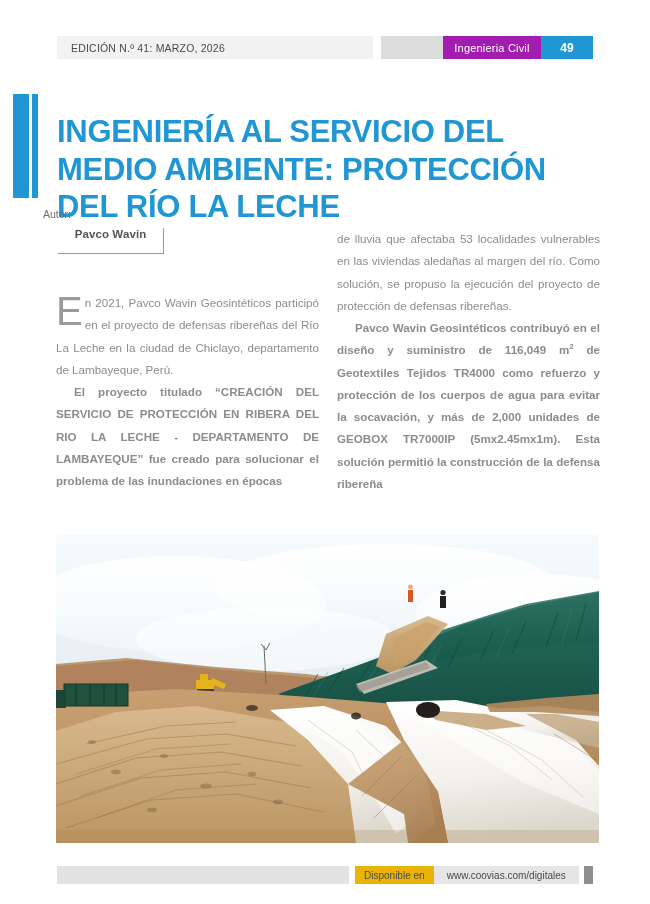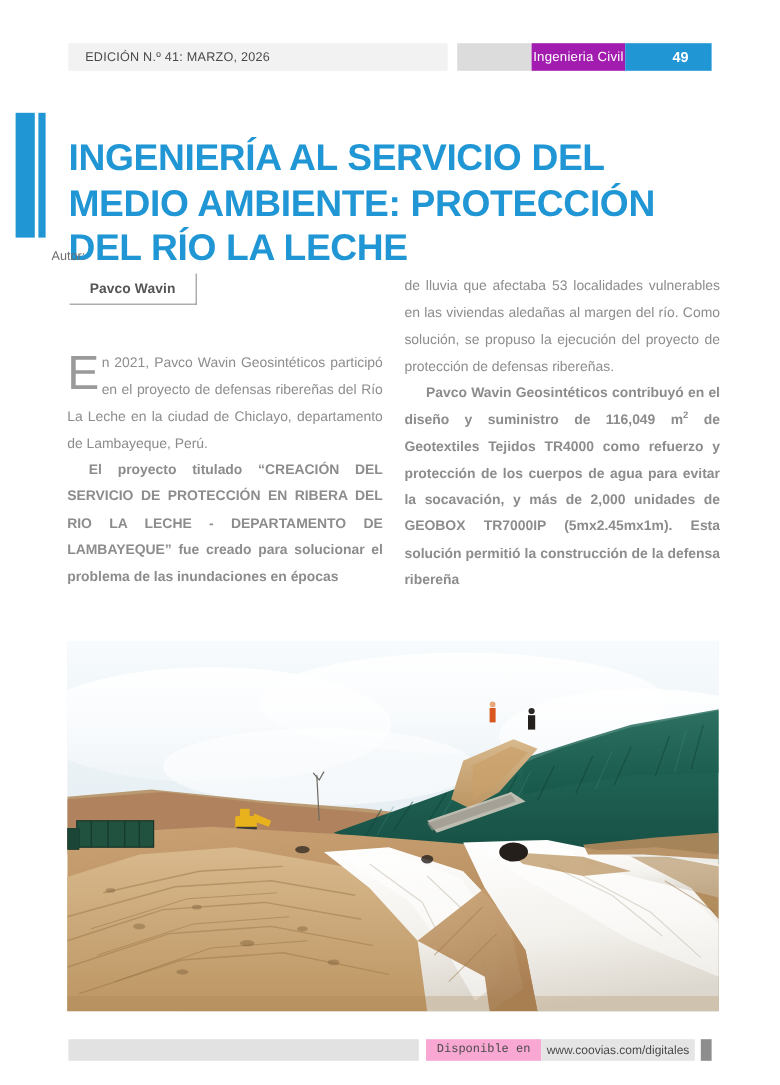--- a/index.html
+++ b/index.html
@@ -61,21 +61,20 @@
   }
   .header-page {
     width: 52px;
     background: #2196d4;
     color: #ffffff;
     display: flex;
     align-items: center;
     justify-content: center;
     font-size: 12px;
     font-weight: bold;
-    padding-left: 20px;
   }
 
   
   .title-bar-wide {
     position: absolute;
     left: 13px;
     top: 94px;
     width: 16px;
     height: 104px;
     background: #2196d4;
@@ -113,21 +112,21 @@
   .author-box {
     position: absolute;
     left: 58px;
     top: 228px;
     width: 106px;
     height: 26px;
     border-bottom: 1.4px solid #9a9a9a;
     border-right: 1.4px solid #9a9a9a;
     box-sizing: border-box;
     display: flex;
-    align-items: center;
+    align-items: flex-start;
     justify-content: center;
   }
   .author-name {
     font-size: 11.5px;
     font-weight: bold;
     color: #555555;
     letter-spacing: 0.1px;
   }
 
   
@@ -202,23 +201,22 @@
   }
   .footer-bar {
     width: 292px;
     background: #e2e2e2;
   }
   .footer-gap { width: 6px; }
   .footer-label {
     padding: 0 9px;
     display: flex;
     align-items: center;
-    background: #f9a8d4;
+    background: #eab308;
     white-space: nowrap;
-    font-family: Liberation Mono, monospace;
   }
   .footer-url {
     flex: 1;
     background: #e5e5e5;
     display: flex;
     align-items: center;
     justify-content: center;
     white-space: nowrap;
   }
   .footer-end {

